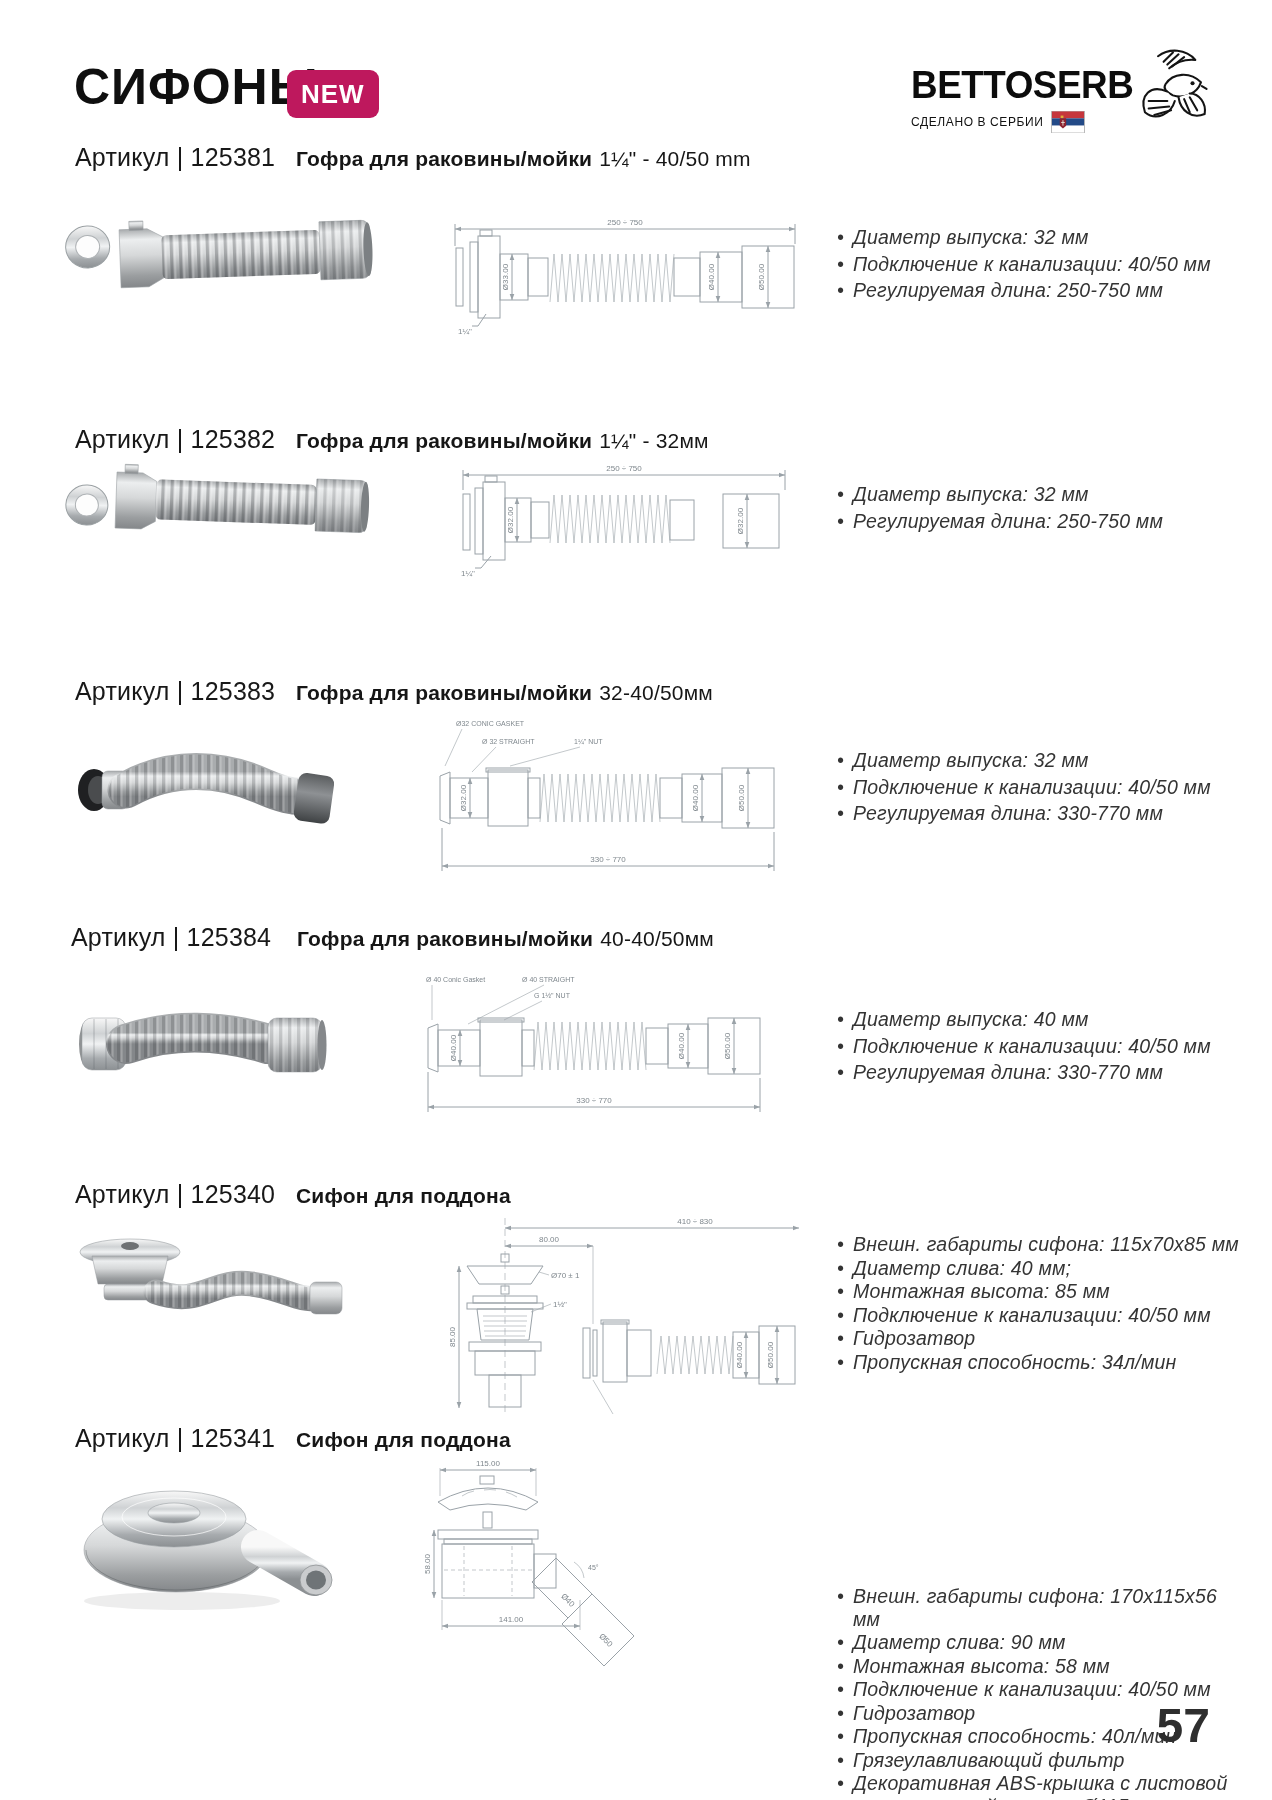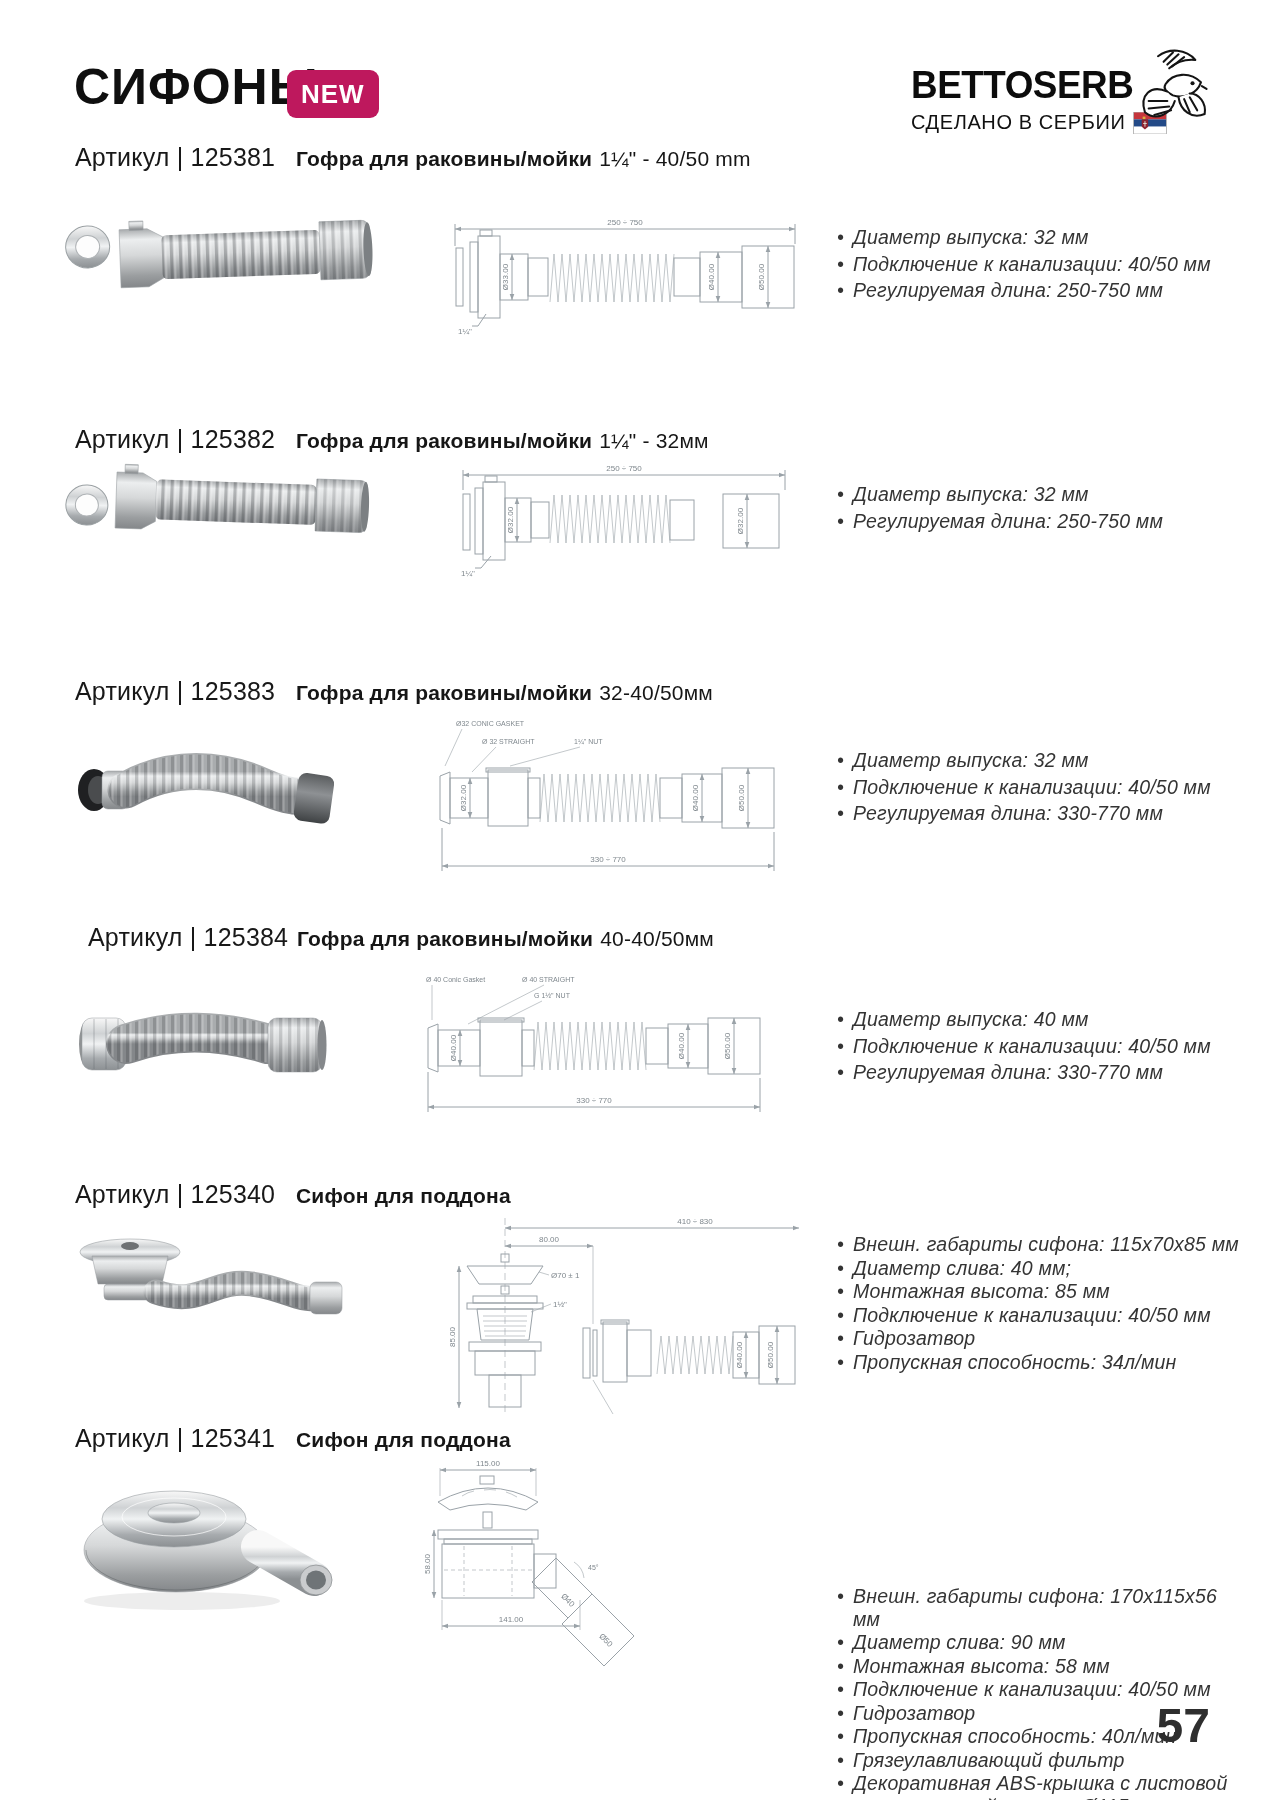--- a/index.html
+++ b/index.html
@@ -2,21 +2,21 @@
 <html><head>
 <meta charset="utf-8">
 <style>
   html,body{margin:0;padding:0;background:#fff;}
   body{width:1272px;height:1800px;position:relative;font-family:"Liberation Sans",sans-serif;color:#1c1c1c;}
   .page{position:absolute;inset:0;overflow:hidden;background:#fff;}
   .abs{position:absolute;}
   .title{font-size:50px;font-weight:800;letter-spacing:1px;color:#0f0f0f;}
   .badge{background:#be185d;color:#fff;font-weight:700;font-size:26px;line-height:26px;padding:11px 14px;border-radius:9px;letter-spacing:1px;}
   .brandname{font-size:38px;font-weight:700;letter-spacing:-0.5px;color:#0c0c0c;transform:scaleX(.97);transform-origin:left;}
-  .tagline{font-size:20px;font-weight:400;letter-spacing:.6px;color:#111;display:flex;align-items:center;gap:8px;}
+  .tagline{font-size:12px;font-weight:400;letter-spacing:.6px;color:#111;display:flex;align-items:center;gap:8px;}
   .article{font-size:25px;font-weight:400;color:#181818;letter-spacing:.2px;}
   .pname{font-size:21px;color:#161616;letter-spacing:.2px;white-space:nowrap;}
   .pname b{font-weight:700;}
   .pname span{font-weight:400;margin-left:7px;}
   ul.specs{list-style:none;margin:0;padding:0;width:412px;font-style:italic;}
   ul.specs li{position:relative;padding-left:17px;font-size:19.5px;line-height:26.5px;color:#343434;letter-spacing:.2px;}
   ul.specs li::before{content:"•";position:absolute;left:1px;color:#343434;}
   ul.specs.tight li{line-height:22.5px;margin-bottom:1px;}
   .pagenum{font-size:48px;font-weight:600;color:#2e2e2e;}
   svg.dwg{overflow:visible;}
@@ -230,21 +230,21 @@
       <text x="180" y="146" text-anchor="middle">330 ÷ 770</text>
     </svg>
     <ul class="abs specs" style="left:836px;top:747px">
       <li>Диаметр выпуска: 32 мм</li>
       <li>Подключение к канализации: 40/50 мм</li>
       <li>Регулируемая длина: 330-770 мм</li>
     </ul>
   </section>
 
   <section>
-    <div class="abs article" style="left:88px;top:923px">Артикул | 125384</div>
+    <div class="abs article" style="left:71px;top:923px">Артикул | 125384</div>
     <div class="abs pname" style="left:297px;top:927px">
       <b>Гофра для раковины/мойки</b><span>40-40/50мм</span>
     </div>
     <svg class="abs" style="left:72px;top:988px" width="268" height="108" viewBox="0 0 268 108">
       <ellipse cx="14" cy="56" rx="7" ry="22" fill="#8f9294"></ellipse>
       <rect x="10" y="30" width="44" height="52" rx="10" fill="url(#gm)" stroke="#94999c" stroke-width=".5"></rect>
       <path d="M22,31 v50 M34,31 v50 M46,31 v50" stroke="rgba(90,94,96,.35)" fill="none"></path>
       <path d="M54,56 C100,40 150,42 196,56" stroke="url(#gt)" stroke-width="40" fill="none" stroke-linecap="round"></path>
       <path d="M54,56 C100,40 150,42 196,56" stroke="url(#rid)" stroke-width="37" fill="none" stroke-linecap="round" opacity=".75"></path>
       <rect x="196" y="30" width="54" height="54" rx="9" fill="url(#gt)" stroke="#94999c" stroke-width=".5"></rect>

